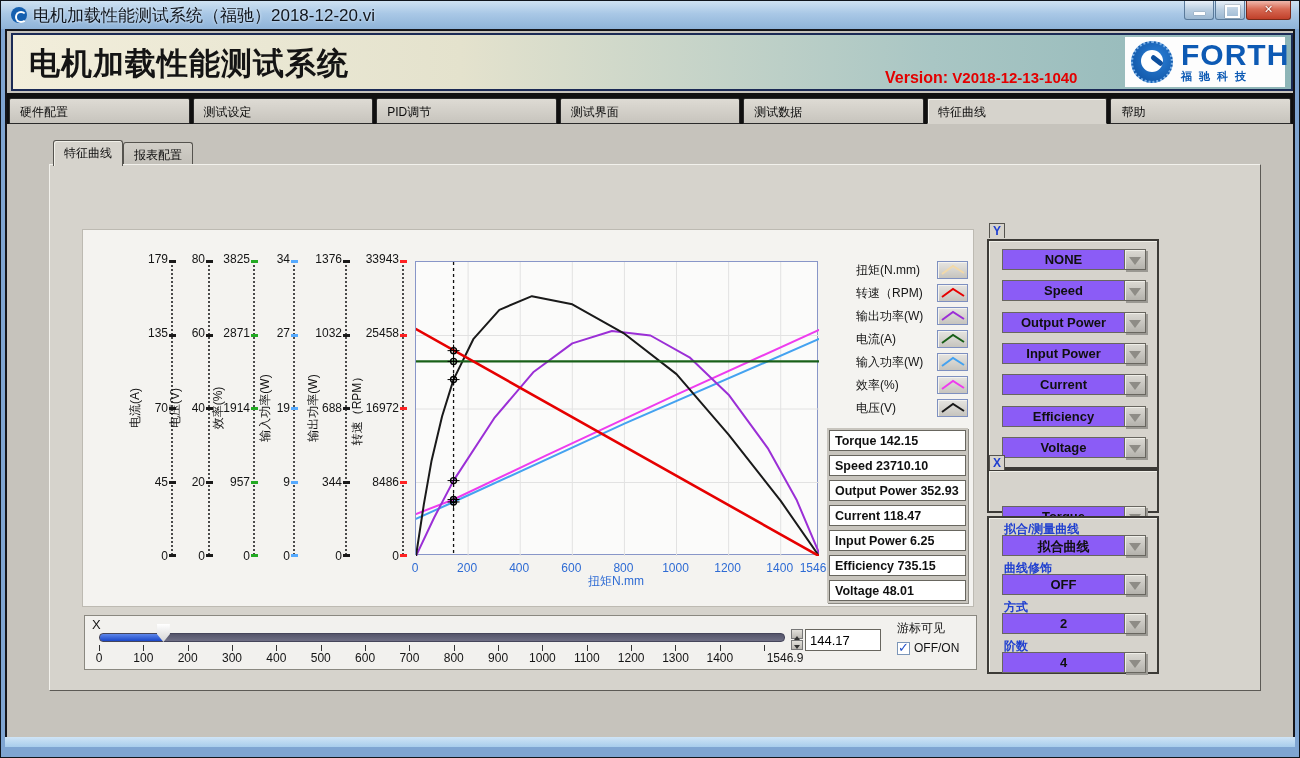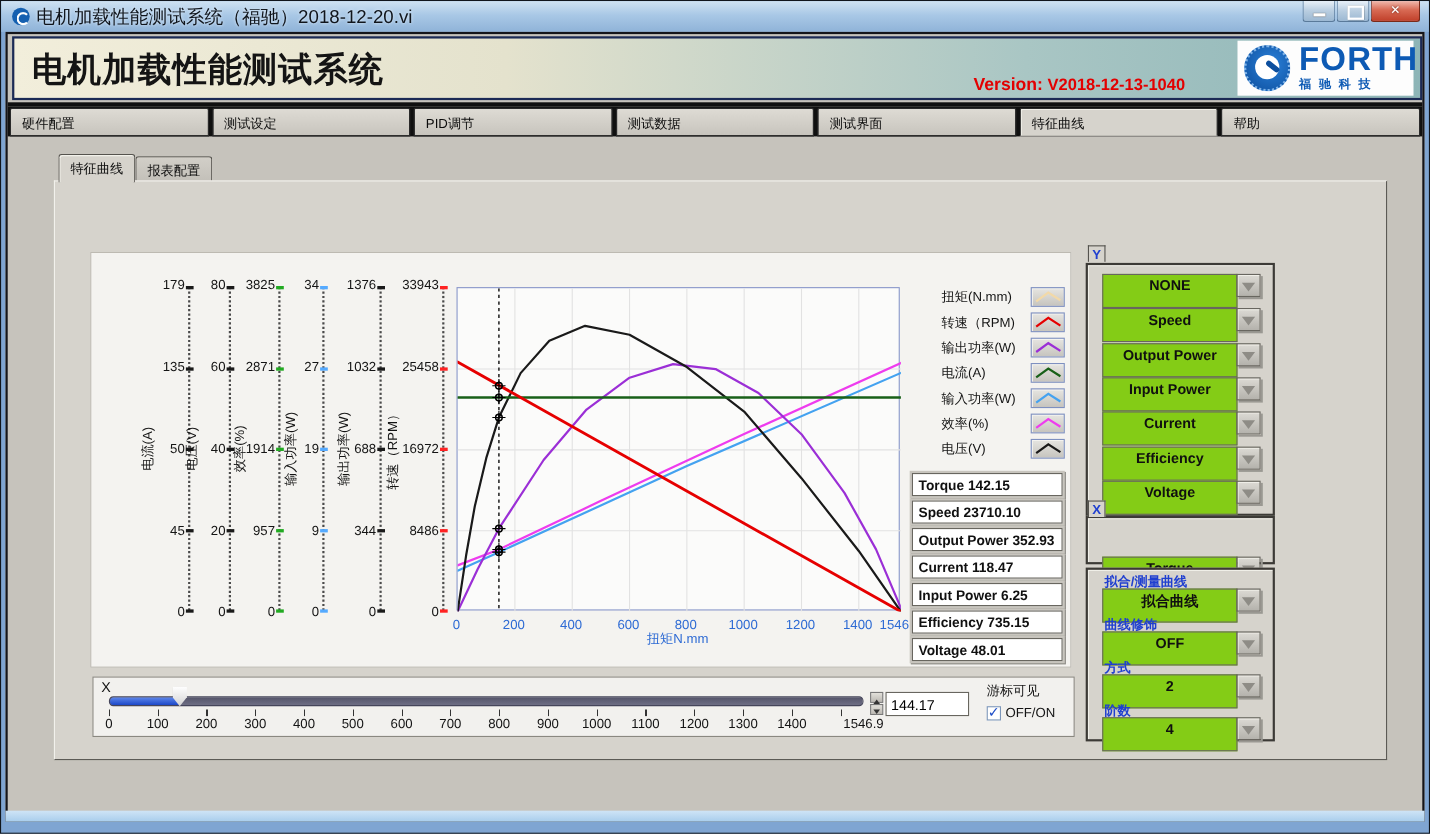--- a/index.html
+++ b/index.html
@@ -82,21 +82,21 @@
   .spin i.dn::after { content:""; position:absolute; left:2px; top:4px; border:3px solid transparent; border-top:4px solid #333;}
   .slval { position:absolute; left:720px; top:13px; width:76px; height:22px; background:#fff; border:1px solid #68665f; font-size:13px; font-weight:400; padding:3px 0 0 4px;}
   .curslab { position:absolute; left:812px; top:4px; font-size:12px; color:#141414;}
   .cbrow { position:absolute; left:812px; top:25px; display:flex; align-items:center; gap:4px; font-size:12px; color:#141414;}
   .cb { width:13px; height:13px; background:#fff; border:1px solid #7c96b8; position:relative; flex:none;}
   .cb.checked::after { content:"✓"; position:absolute; left:0px; top:-3px; color:#1f4fc8; font-weight:bold; font-size:13px;}
   
   .rframe { position:absolute; left:937px; width:172px; background:#d6d3cc; border:2px solid #3c3a36; box-shadow:1px 1px 0 #f0efe8 inset;}
   .cornerlab { position:absolute; z-index:4; font-size:12px; font-weight:bold; color:#1f3fd0; background:#d6d3cc; padding:0 3px; border:1px solid #55534e; border-bottom:none;}
   .dd { position:absolute; width:144px; height:21px; }
-  .ddtxt { position:absolute; left:0; top:0; width:123px; height:31px; background:#84cc16; border:1px solid #68665f;
+  .ddtxt { position:absolute; left:0; top:0; width:123px; height:21px; background:#8b5cf6; border:1px solid #68665f;
     font-size:13px; font-weight:600; color:#101010; text-align:center; padding-top:2px; white-space:nowrap; overflow:hidden;}
   .ddbtn { position:absolute; left:122px; top:0; width:22px; height:21px; background:linear-gradient(#dcdad4,#b4b2ac);
     border:1px solid #68665f; box-shadow:inset 1px 1px 0 #efeee8, 2px 2px 0 #9a9892;}
   .ddbtn::after { content:""; position:absolute; left:4px; top:7px; border:6px solid transparent; border-top:8px solid #8e8c86; border-bottom:none;}
   .fitlab { position:absolute; left:15px; font-size:12px; font-weight:bold; color:#1f3fd0; white-space:nowrap;}
 </style>
 </head>
 <body>
 
 <div class="win">
@@ -120,22 +120,22 @@
           <div class="logoname">FORTH</div>
           <div class="logosub">福驰科技</div>
         </span>
       </div>
     </div>
     <div class="hstrip"></div>
     <div class="tabbar" id="tabbar">
         <div class="tab">硬件配置</div>
         <div class="tab">测试设定</div>
         <div class="tab">PID调节</div>
+        <div class="tab">测试界面</div>
         <div class="tab">测试数据</div>
-        <div class="tab">测试界面</div>
         <div class="tab active">特征曲线</div>
         <div class="tab">帮助</div>
       </div>
 
     <div id="subtabs"></div>
 
     <div class="page">
 
       <div class="chartpanel" id="chartpanel">
         <div class="plot" id="plot">
@@ -174,21 +174,21 @@
               <line x1="37.559318637274544" y1="233.95588235294116" x2="37.559318637274544" y2="245.95588235294116" stroke="#000" stroke-width="1"></line>
               <circle cx="37.559318637274544" cy="237.4943529411765" r="3" fill="none" stroke="#000" stroke-width="1.4"></circle>
               <line x1="31.559318637274544" y1="237.4943529411765" x2="43.559318637274544" y2="237.4943529411765" stroke="#000" stroke-width="1"></line>
               <line x1="37.559318637274544" y1="231.4943529411765" x2="37.559318637274544" y2="243.4943529411765" stroke="#000" stroke-width="1"></line>
             </svg>
           </div>
         <div class="xtitle" id="xtitle" style="left: 533px; top: 343px; color: rgb(46, 107, 212);">扭矩N.mm</div>
       <div class="axcol" style="left: 41px;">
             <span>179</span>
             <span>135</span>
-            <span>50</span>
+            <span>70</span>
             <span>45</span>
             <span>0</span>
           </div>
           <div class="tickstrip" style="left: 88px;">
             <i style="top: calc(0% - 1px); background: rgb(26, 26, 26);"></i>
             <i style="top: calc(25% - 1px); background: rgb(26, 26, 26);"></i>
             <i style="top: calc(50% - 1px); background: rgb(26, 26, 26);"></i>
             <i style="top: calc(75% - 1px); background: rgb(26, 26, 26);"></i>
             <i style="top: calc(100% - 1px); background: rgb(26, 26, 26);"></i>
           </div>

